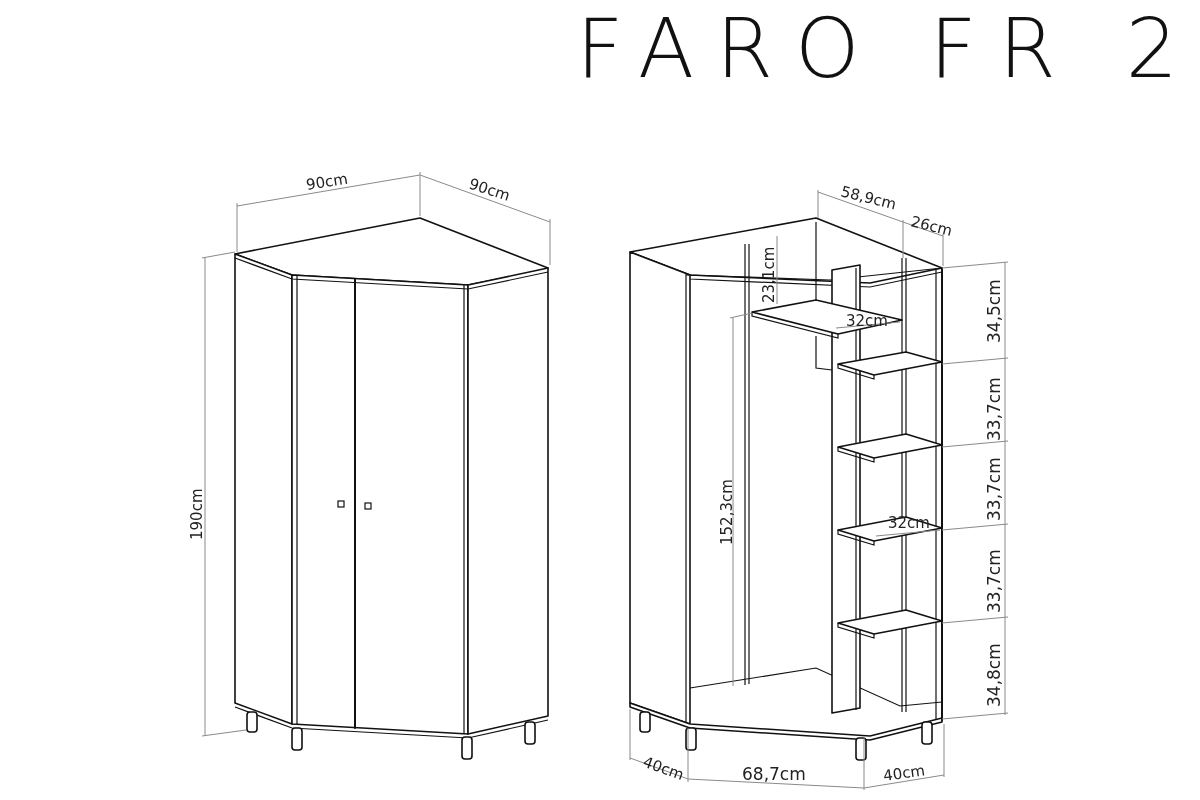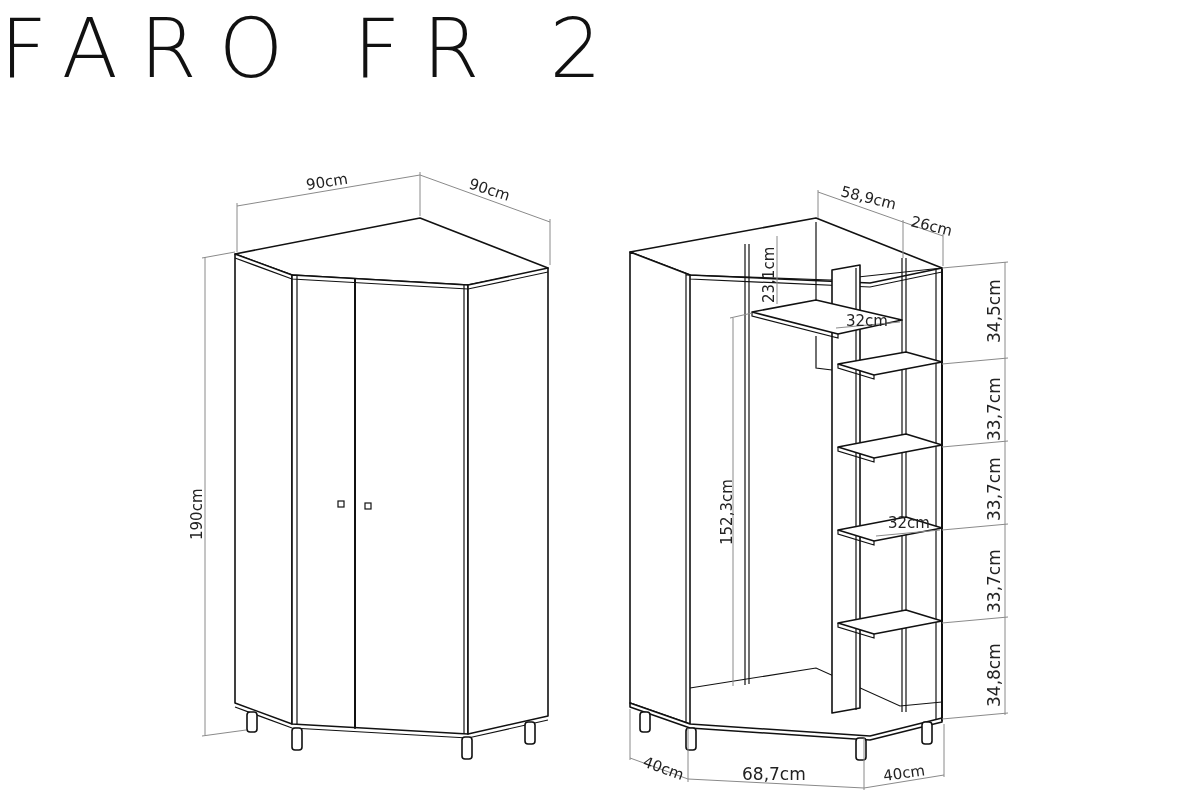--- a/index.html
+++ b/index.html
@@ -1,18 +1,18 @@
 <!DOCTYPE html>
 <html><head>
 <meta charset="utf-8">
 <style>
   html, body { margin: 0; padding: 0; background: #ffffff; }
   body { width: 1200px; height: 800px; overflow: hidden; position: relative; font-family: "DejaVu Sans", sans-serif; }
   .title {
-    position: absolute; left: 0; top: 8px; width: 1200px; text-align: left;
+    position: absolute; left: 0; top: 8px; width: 1200px; text-align: right;
     font-family: "DejaVu Sans", sans-serif; font-weight: 200;
     font-size: 82px; letter-spacing: 22px; color: #111111; line-height: 1;
   }
   svg.drawing { position: absolute; left: 0; top: 0; }
   .edge { stroke: #111; stroke-width: 2; fill: none; stroke-linejoin: round; stroke-linecap: round; }
   .thin { stroke: #111; stroke-width: 1.2; fill: none; }
   .face { fill: #ffffff; stroke: #111; stroke-width: 1.6; stroke-linejoin: round; }
   .dim { stroke: #8a8a8a; stroke-width: 1; fill: none; }
   .dimtxt { font-family: "DejaVu Sans", sans-serif; fill: #222; font-size: 15px; }
   .dimtxt.big { font-size: 17px; }

